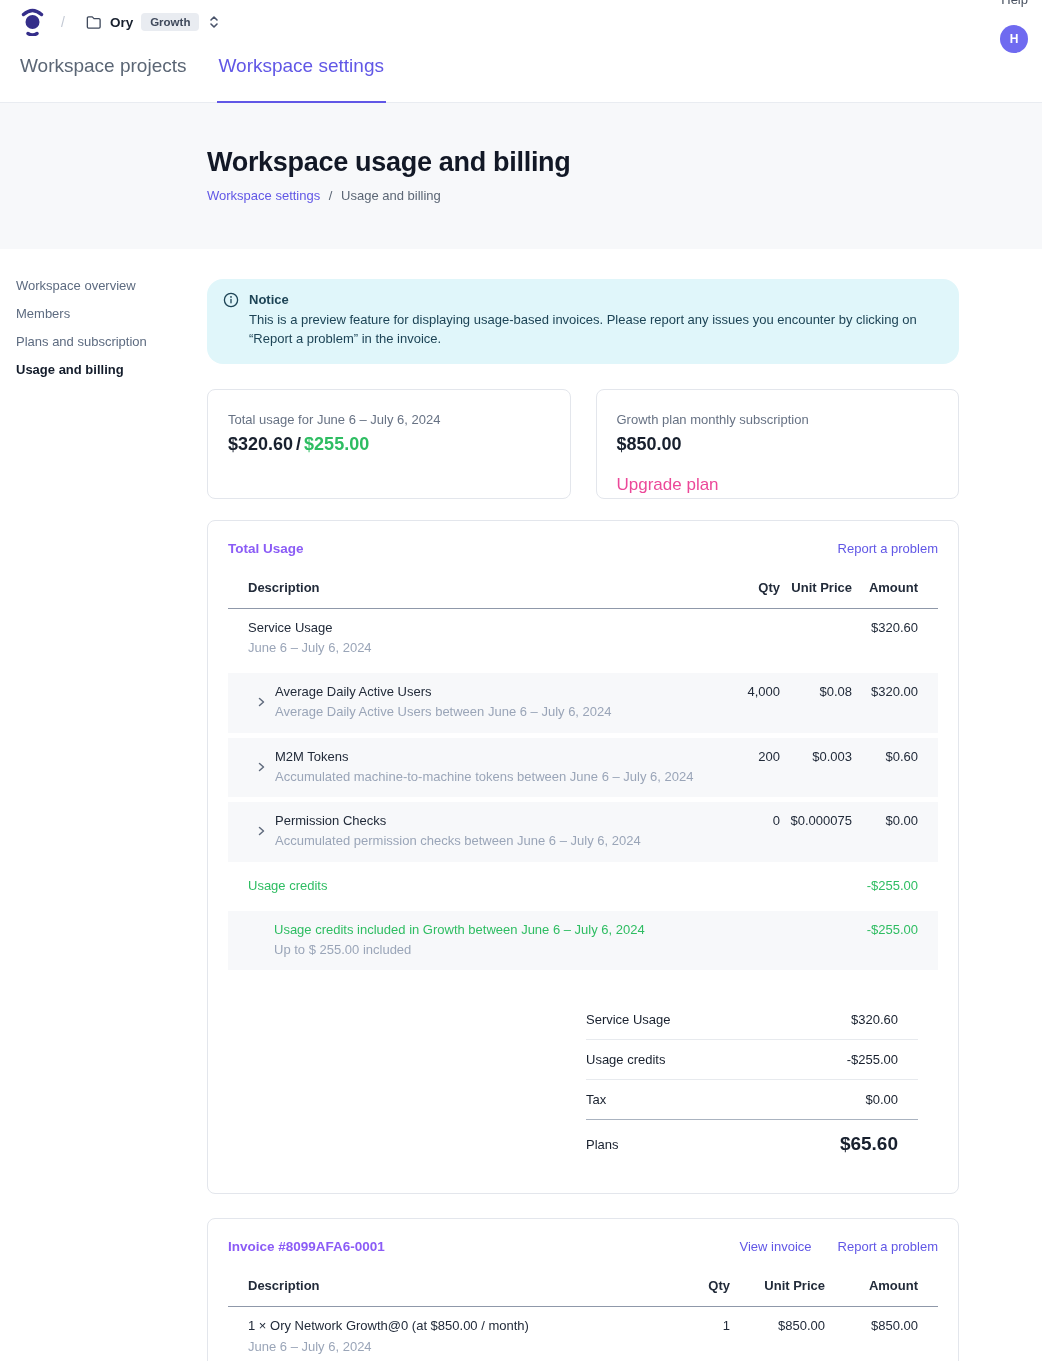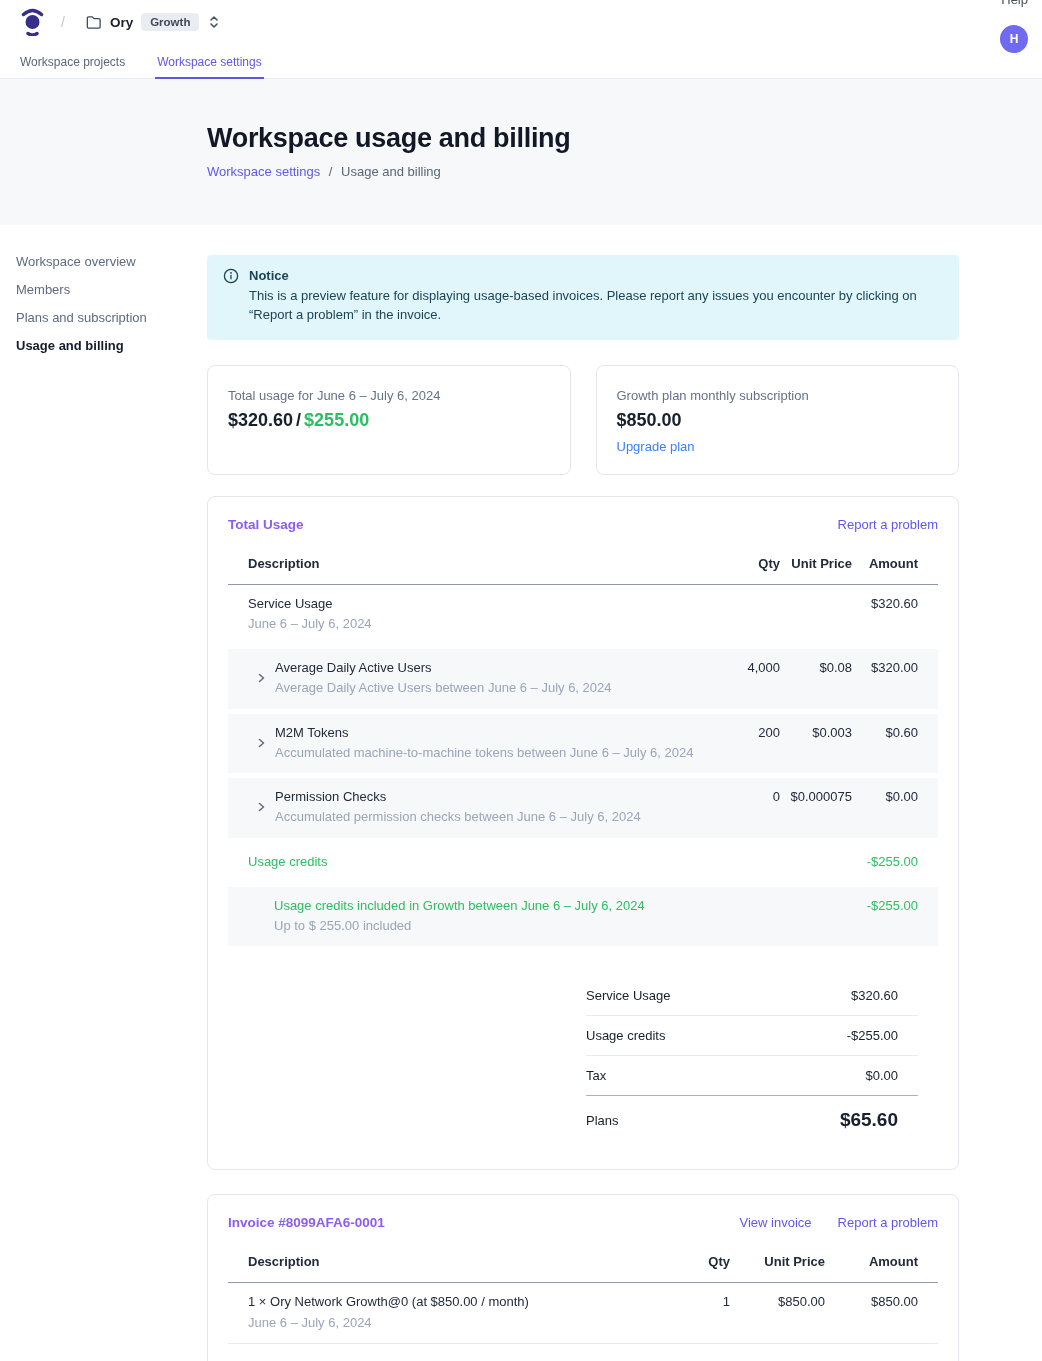--- a/index.html
+++ b/index.html
@@ -18,51 +18,51 @@
   .crumb-sep { color:#c3c9d4; font-size:14px; margin-right:20px; }
   .ws-switcher { display:flex; align-items:center; gap:8px; cursor:pointer; }
   .ws-name { font-size:13.5px; font-weight:600; color:#18202e; }
   .plan-badge { background:#e9ecf1; color:#404a5c; font-size:11.5px; font-weight:600; padding:3px 9px; border-radius:4px; }
   .topbar-right { display:flex; align-items:flex-end; gap:18px;flex-direction:column; }
   .help-link { font-size:13px; color:#47505f; font-weight:500; }
   .avatar { width:28px; height:28px; border-radius:50%; background:#6f6af0; color:#fff; font-size:12px; font-weight:600; display:flex; align-items:center; justify-content:center; cursor:pointer; }
 
   
   .tabbar { display:flex; gap:28px; padding:0 18px; border-bottom:1px solid #e9ecf1; background:#fff; }
-  .tab { font-size:12px; color:#5b6675; padding:11px 2px 8px; cursor:pointer; border-bottom:2px solid transparent; margin-bottom:-1px; }
+  .tab { font-size:19px; color:#5b6675; padding:11px 2px 24px; cursor:pointer; border-bottom:2px solid transparent; margin-bottom:-1px; }
   .tab.active { color:#6157e6; font-weight:500; border-bottom-color:#6157e6; }
 
   
   .hero { background:#f7f8fa; padding:44px 0 46px 207px; }
   .hero h1 { font-size:27px; font-weight:700; color:#121826; letter-spacing:-0.3px; margin-bottom:10px; }
   .hero-crumbs { font-size:13px; color:#5b6675; }
   .hero-crumbs .crumb-link { color:#6157e6; font-weight:500; }
   .hero-crumbs .sep { margin:0 5px; color:#5b6675; }
 
   
   .content { display:flex; padding-top:30px; }
   .sidebar { width:207px; padding-left:16px; flex-shrink:0; }
   .side-item { font-size:13px; color:#5d6b80; margin-bottom:13px; cursor:pointer; line-height:1.15; }
   .side-item.active { color:#131c2b; font-weight:700; }
   .main { width:752px; }
 
   
-  .notice { background:#e0f6fa; border-radius:4px; padding:13px 16px 15px; display:flex; gap:10px; }
+  .notice { background:#e0f6fa; border-radius:16px; padding:13px 16px 15px; display:flex; gap:10px; }
   .notice-body-wrap { color:#1d4456; }
   .notice-title { font-weight:700; font-size:13px; margin-bottom:4px; }
   .notice-text { font-size:13px; line-height:1.45; }
 
   
   .cards-row { display:flex; gap:25px; margin-top:25px;border-radius:25px; }
   .sum-card { flex:1; border:1px solid #e3e6ec; border-radius:8px; padding:22px 20px; height:110px; background:#fff; }
   .sum-label { font-size:13px; color:#677284; margin-bottom:7px; }
   .sum-value { font-size:18px; font-weight:600; color:#18202e; }
   .sum-value .green { color:#2ebd62; }
   .sum-value .vsep { margin:0 3px; }
-  .upgrade-link { display:inline-block; margin-top:8px; font-size:13px; color:#3b82f6; font-weight:500; }
+  .upgrade-link { display:inline-block; margin-top:20px; font-size:17px; color:#ec4899; font-weight:500; }
 
   
   .big-card { border:1px solid #e3e6ec; border-radius:8px; padding:20px 20px 26px; background:#fff; }
   .usage-card { margin-top:21px; }
   .invoice-card { margin-top:24px; }
   .card-head { display:flex; align-items:center; justify-content:space-between; margin-bottom:18px; }
   .card-title { font-size:13.5px; font-weight:700; color:#8b5cf6; }
   .head-links { display:flex; gap:26px; }
   .plink { font-size:13px; color:#6157e6; font-weight:500; }
 

